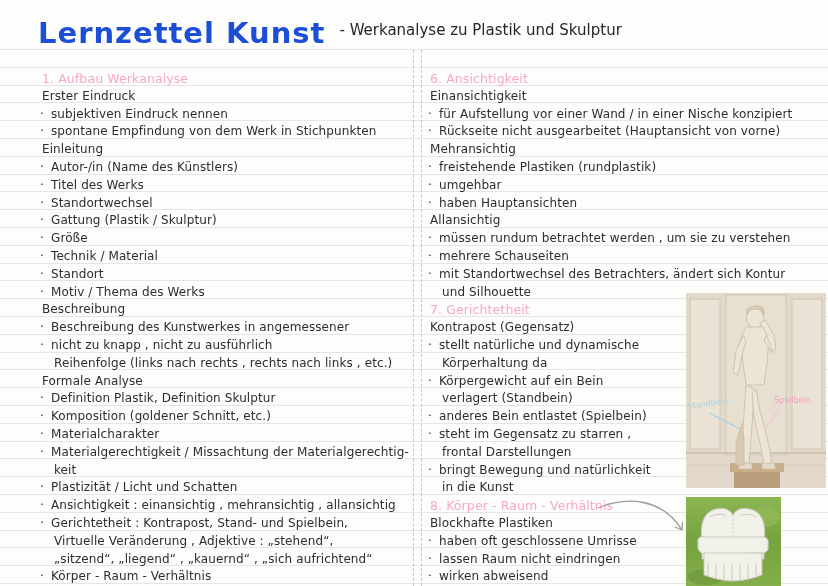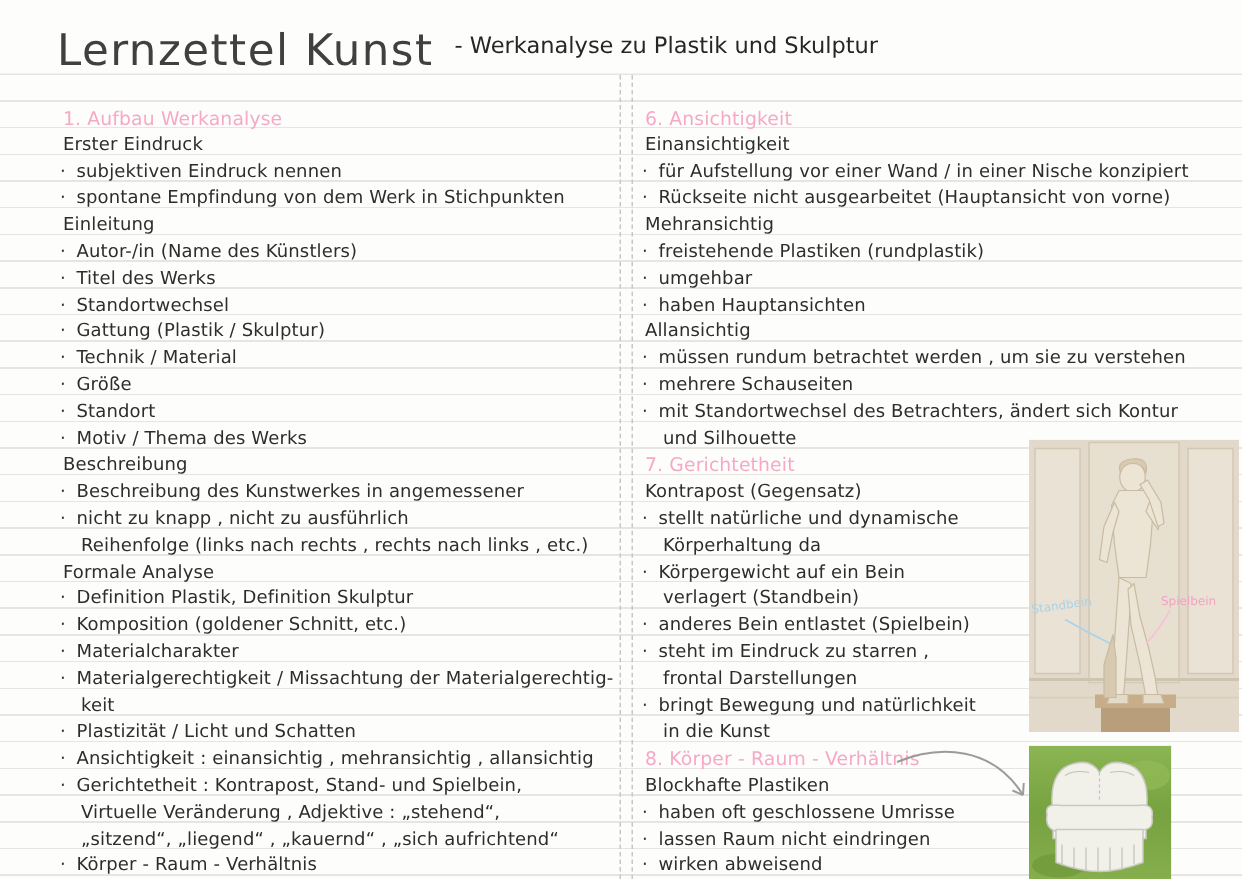--- a/index.html
+++ b/index.html
@@ -18,22 +18,22 @@
       #e6e5e2 0px, #e6e5e2 1px, transparent 1px, transparent 17.8px);
     pointer-events:none;
   }
   .divider { position:absolute; top:50px; bottom:0; width:0; border-left:1.5px dashed #c9c7c3; }
   .divider.d1 { left:413px; }
   .divider.d2 { left:421px; }
 
   
   .title-row { position:absolute; left:38px; top:18px; height:32px; white-space:nowrap; }
   .main-title {
-    display:inline-block; font-size:29px; line-height:30px; color:#404040;
-    letter-spacing:1px; font-weight:400;
+    display:inline-block; font-size:29px; line-height:30px; color:#1d4ed8;
+    letter-spacing:1px; font-weight:700;
   }
   .subtitle { display:inline-block; font-size:15px; margin-left:14px; vertical-align:8px; color:#262626; }
 
   
   .col { position:absolute; top:50px;margin-top:20px; }
   .col.left  { left:38px;  width:372px; }
   .col.right { left:426px; width:400px; }
   .note-line {
     height:17.8px; line-height:17.8px; font-size:12px; white-space:nowrap;
     letter-spacing:0.1px;
@@ -67,22 +67,22 @@
   <div class="col left" id="col-left">
       <div class="note-line heading">1. Aufbau Werkanalyse</div>
       <div class="note-line plain">Erster Eindruck</div>
       <div class="note-line bullet"><span class="dot">·</span><span>subjektiven Eindruck nennen</span></div>
       <div class="note-line bullet"><span class="dot">·</span><span>spontane Empfindung von dem Werk in Stichpunkten</span></div>
       <div class="note-line plain">Einleitung</div>
       <div class="note-line bullet"><span class="dot">·</span><span>Autor-/in (Name des Künstlers)</span></div>
       <div class="note-line bullet"><span class="dot">·</span><span>Titel des Werks</span></div>
       <div class="note-line bullet"><span class="dot">·</span><span>Standortwechsel</span></div>
       <div class="note-line bullet"><span class="dot">·</span><span>Gattung (Plastik / Skulptur)</span></div>
+      <div class="note-line bullet"><span class="dot">·</span><span>Größe</span></div>
       <div class="note-line bullet"><span class="dot">·</span><span>Technik / Material</span></div>
-      <div class="note-line bullet"><span class="dot">·</span><span>Größe</span></div>
       <div class="note-line bullet"><span class="dot">·</span><span>Standort</span></div>
       <div class="note-line bullet"><span class="dot">·</span><span>Motiv / Thema des Werks</span></div>
       <div class="note-line plain">Beschreibung</div>
       <div class="note-line bullet"><span class="dot">·</span><span>Beschreibung des Kunstwerkes in angemessener</span></div>
       <div class="note-line bullet"><span class="dot">·</span><span>nicht zu knapp , nicht zu ausführlich</span></div>
       <div class="note-line cont">Reihenfolge (links nach rechts , rechts nach links , etc.)</div>
       <div class="note-line plain">Formale Analyse</div>
       <div class="note-line bullet"><span class="dot">·</span><span>Definition Plastik, Definition Skulptur</span></div>
       <div class="note-line bullet"><span class="dot">·</span><span>Komposition (goldener Schnitt, etc.)</span></div>
       <div class="note-line bullet"><span class="dot">·</span><span>Materialcharakter</span></div>
@@ -110,21 +110,21 @@
       <div class="note-line bullet"><span class="dot">·</span><span>mehrere Schauseiten</span></div>
       <div class="note-line bullet"><span class="dot">·</span><span>mit Standortwechsel des Betrachters, ändert sich Kontur</span></div>
       <div class="note-line cont">und Silhouette</div>
       <div class="note-line heading">7. Gerichtetheit</div>
       <div class="note-line plain">Kontrapost (Gegensatz)</div>
       <div class="note-line bullet"><span class="dot">·</span><span>stellt natürliche und dynamische</span></div>
       <div class="note-line cont">Körperhaltung da</div>
       <div class="note-line bullet"><span class="dot">·</span><span>Körpergewicht auf ein Bein</span></div>
       <div class="note-line cont">verlagert (Standbein)</div>
       <div class="note-line bullet"><span class="dot">·</span><span>anderes Bein entlastet (Spielbein)</span></div>
-      <div class="note-line bullet"><span class="dot">·</span><span>steht im Eindruck zu starren ,</span></div>
+      <div class="note-line bullet"><span class="dot">·</span><span>steht im Gegensatz zu starren ,</span></div>
       <div class="note-line cont">frontal Darstellungen</div>
       <div class="note-line bullet"><span class="dot">·</span><span>bringt Bewegung und natürlichkeit</span></div>
       <div class="note-line cont">in die Kunst</div>
       <div class="note-line heading">8. Körper - Raum - Verhältnis</div>
       <div class="note-line plain">Blockhafte Plastiken</div>
       <div class="note-line bullet"><span class="dot">·</span><span>haben oft geschlossene Umrisse</span></div>
       <div class="note-line bullet"><span class="dot">·</span><span>lassen Raum nicht eindringen</span></div>
       <div class="note-line bullet"><span class="dot">·</span><span>wirken abweisend</span></div>
     </div>
 

